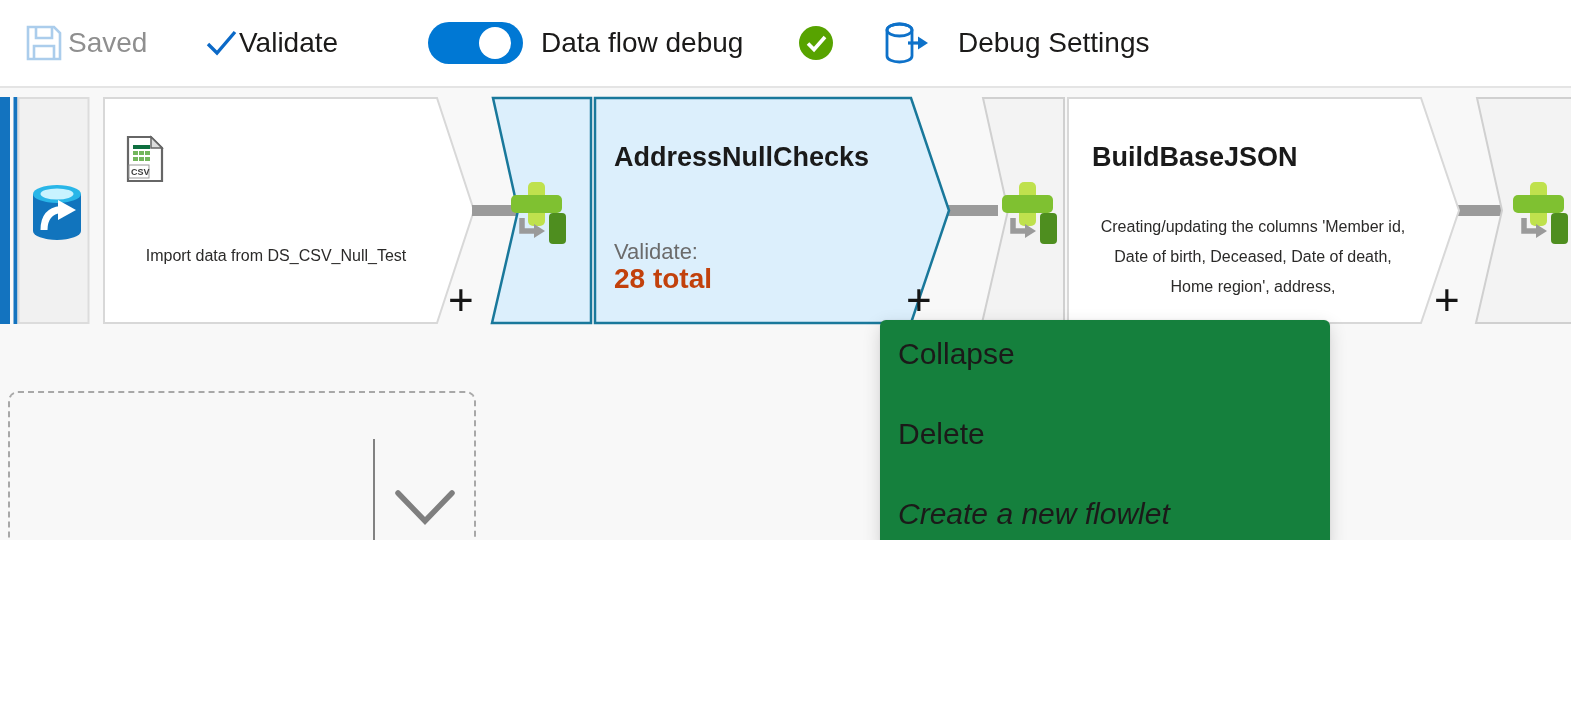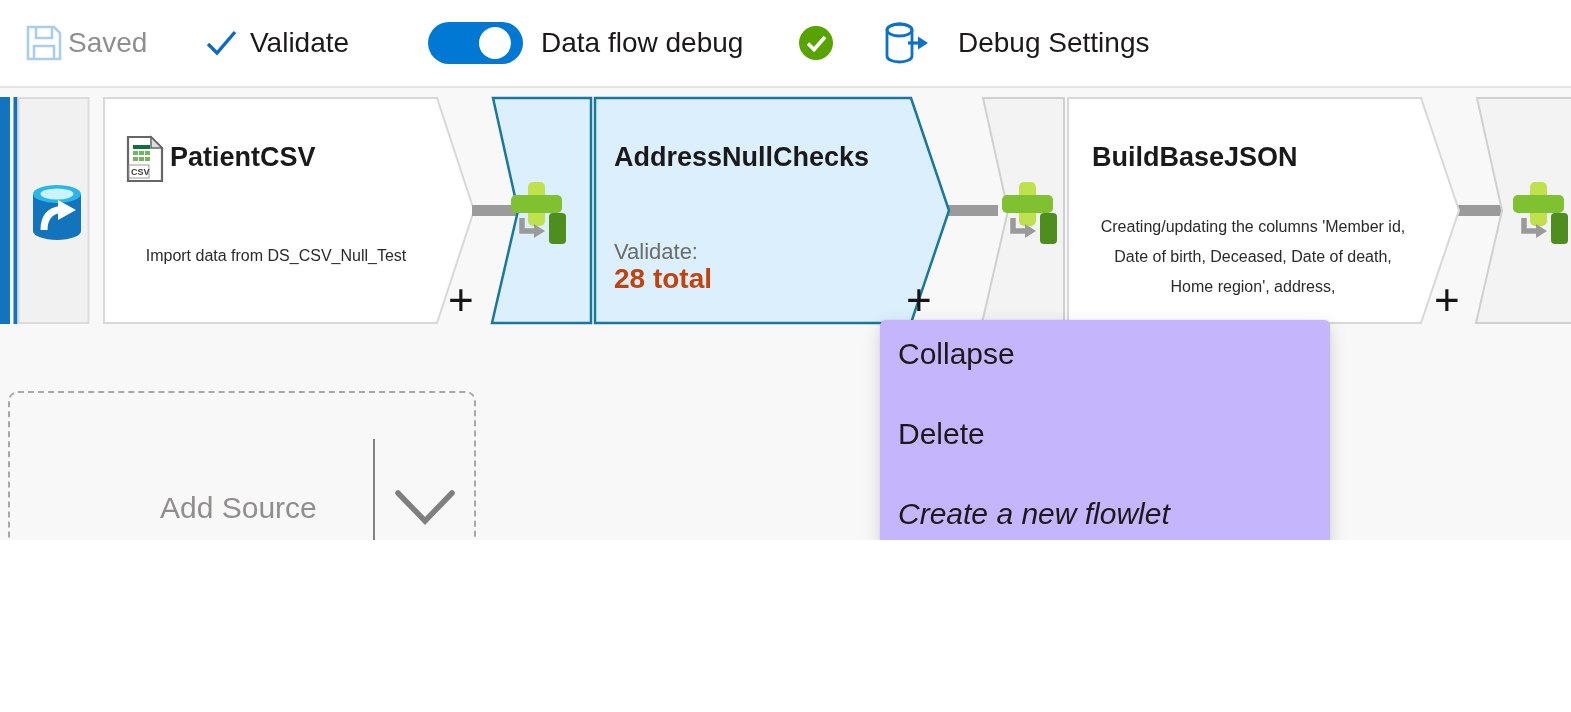--- a/index.html
+++ b/index.html
@@ -17,21 +17,21 @@
   
   #canvas{position:absolute;left:0;top:88px;width:1571px;height:624px;background:#f8f8f8;}
   svg.flow{position:absolute;left:0;top:0;pointer-events:none;}
   svg.flow [data-interactable="true"]{pointer-events:auto;cursor:pointer;}
   .node-title{position:absolute;font-size:27px;line-height:34px;font-weight:700;color:#1a1a1a;white-space:nowrap;}
   .node-desc{position:absolute;font-size:16px;line-height:31px;color:#2b2a29;text-align:center;}
   .cols-label{position:absolute;font-size:22px;line-height:28px;color:#6b6b6b;}
   .cols-value{position:absolute;font-size:28px;line-height:34px;font-weight:700;color:#c2410c;}
   .plus{position:absolute;font-size:44px;line-height:44px;font-weight:400;color:#151515;cursor:pointer;}
   
-  #context-menu{position:absolute;left:880px;top:320px;width:450px;height:228px;background:#c4b5fd;border-radius:6px;
+  #context-menu{position:absolute;left:880px;top:320px;width:450px;height:228px;background:#15803d;border-radius:6px;
     box-shadow:0 6px 18px rgba(0,0,0,0.16), 0 0 2px rgba(0,0,0,0.10);z-index:5;}
   .menu-item{position:absolute;left:18px;font-size:30px;line-height:36px;color:#1b1a19;white-space:nowrap;cursor:pointer;}
   
   #add-source{position:absolute;left:8px;top:391px;width:464px;height:227px;border:2px dashed #a8a8a8;border-radius:10px;cursor:pointer;}
   #add-source .label{position:absolute;left:150px;top:97px;font-size:30px;line-height:36px;color:#918f8d;white-space:nowrap;}
   #add-source .divider{position:absolute;left:363px;top:46px;width:2px;height:136px;background:#828282;}
   #add-source .chev{position:absolute;left:384px;top:96px;}
 </style>
 </head>
 <body>
@@ -50,21 +50,21 @@
       </svg>
     </div>
     <div class="tb-item" style="left:68px;" data-interactable="false">
       <span class="tb-label dim" data-interactable="false">Saved</span>
     </div>
 
     <div class="tb-item" style="left:205px;" data-interactable="true">
       <svg width="34" height="30" viewBox="0 0 34 30" data-interactable="false">
         <path d="M3,16 L12,25 L30,4" stroke="#0b69c7" stroke-width="3.4" fill="none"></path>
       </svg>
-      <span class="tb-label" style="margin-left:11px;text-align:center;" data-interactable="false">Validate</span>
+      <span class="tb-label" style="text-align:center;" data-interactable="false">Validate</span>
     </div>
 
     <div id="toggle" data-interactable="true">
       <div class="knob" data-interactable="false"></div>
     </div>
     <div class="tb-item" style="left:541px;" data-interactable="false">
       <span class="tb-label" data-interactable="false">Data flow debug</span>
     </div>
     <div class="tb-item" style="left:798px;" data-interactable="false">
       <svg width="36" height="36" viewBox="0 0 36 36" data-interactable="false">
@@ -134,40 +134,38 @@
     <polygon points="595,98 911,98 949,210.5 911,323 595,323" fill="#dceffc" stroke="#19789b" stroke-width="2.5" data-interactable="true"></polygon>
 
     <polygon points="983,98 1064,98 1064,323 982,323 1008,210.5" fill="#f3f3f3" stroke="#d0d0d0" stroke-width="2" data-interactable="true"></polygon>
     <use href="#derived-icon" x="1002" y="182" data-interactable="false"></use>
     <polygon points="1068,98 1421,98 1459,210.5 1421,323 1068,323" fill="#ffffff" stroke="#d8d8d8" stroke-width="2" data-interactable="true"></polygon>
 
     <polygon points="1477,98 1578,98 1578,323 1476,323 1502,210.5" fill="#f3f3f3" stroke="#d0d0d0" stroke-width="2" data-interactable="true"></polygon>
     <use href="#derived-icon" x="1513" y="182" data-interactable="false"></use>
   </svg>
 
-  <div class="node-title" style="left:170px;top:140px;" data-interactable="false">PatientCSV</div>
   <div class="node-desc" style="left:126px;top:240px;width:300px;" data-interactable="false">Import data from DS_CSV_Null_Test</div>
   <div class="plus" style="left:448px;top:278px;" data-interactable="true">+</div>
 
   <div class="node-title" style="left:614px;top:140px;" data-interactable="false">AddressNullChecks</div>
   <div class="cols-label" style="left:614px;top:238px;" data-interactable="false">Validate:</div>
   <div class="cols-value" style="left:614px;top:262px;" data-interactable="false">28 total</div>
   <div class="plus" style="left:906px;top:278px;" data-interactable="true">+</div>
 
   <div class="node-title" style="left:1092px;top:140px;" data-interactable="false">BuildBaseJSON</div>
   <div class="node-desc" style="left:1092px;top:212px;width:322px;max-height:116px;overflow:hidden;line-height:30px;" data-interactable="false">Creating/updating the columns 'Member id, Date of birth, Deceased, Date of death, Home region', address,</div>
   <div class="plus" style="left:1434px;top:278px;" data-interactable="true">+</div>
 
   <div id="context-menu" data-interactable="false">
     <div class="menu-item" style="top:16px;" data-interactable="true">Collapse</div>
     <div class="menu-item" style="top:96px;" data-interactable="true">Delete</div>
     <div class="menu-item" style="top:176px;font-style:italic;" data-interactable="true">Create a new flowlet</div>
   </div>
 
   <div id="add-source" data-interactable="true">
-    <span class="label" data-interactable="false">Add Source</span>
     <div class="divider" data-interactable="false"></div>
     <svg class="chev" width="62" height="38" viewBox="0 0 62 38" data-interactable="true">
       <path d="M4,4 L31,32 L58,4" stroke="#7f7f7f" stroke-width="5.5" fill="none" stroke-linecap="round"></path>
     </svg>
   </div>
 
 </div>
 
 </body></html>

